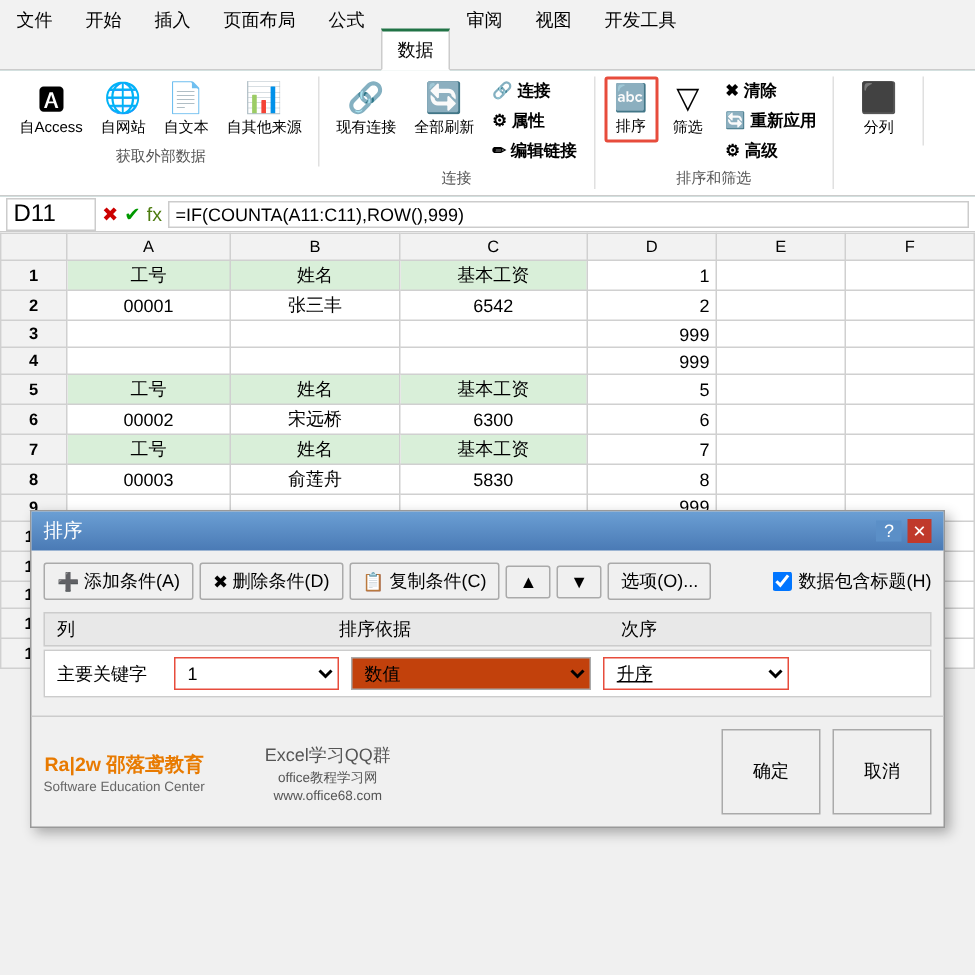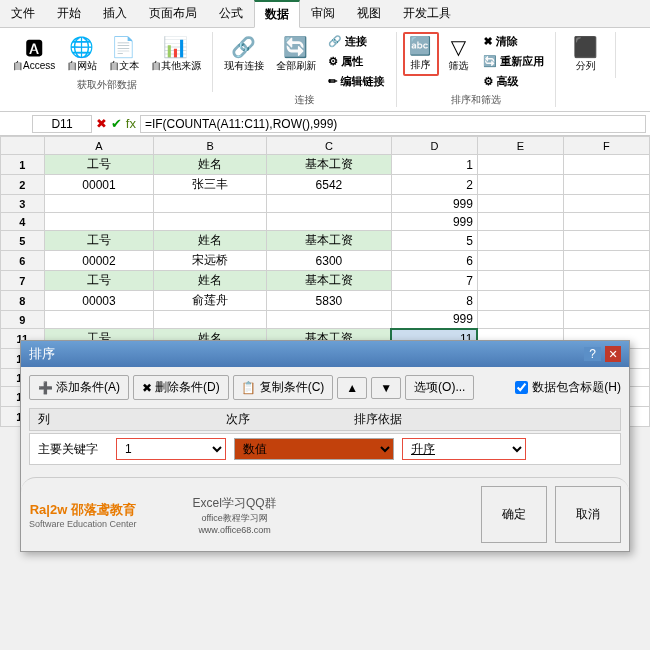--- a/index.html
+++ b/index.html
@@ -2,35 +2,35 @@
 <html><head>
   <meta charset="utf-8">
   <style>
     * { box-sizing: border-box; margin: 0; padding: 0; }
     body { font-family: 'Microsoft YaHei', SimSun, Arial, sans-serif; font-size: 12px; background: #f0f0f0; width: 650px; height: 650px; overflow: hidden; }
 
     
     .ribbon { background: #0f766e; border-bottom: 1px solid #ccc; }
     .ribbon-tabs { display: flex; background: #f2f2f2; border-bottom: 1px solid #ccc; }
     .ribbon-tab { padding: 4px 10px; font-size: 12px; cursor: pointer; border: 1px solid transparent; }
-    .ribbon-tab.data-tab { background: #fff; border-top: 2px solid #217346; border-left: 1px solid #ccc; border-right: 1px solid #ccc; border-bottom: 1px solid #fff; margin-bottom: -1px; font-weight: bold; }
+    .ribbon-tab.data-tab { background: #fff; border-top: 2px solid #217346; border-left: 1px solid #ccc; border-right: 1px solid #ccc; border-bottom: 1px solid #fff; margin-bottom: -1px; font-weight: normal; margin-top: 19px; }
     .ribbon-content { display: flex; padding: 4px 2px; align-items: flex-start; background: #fff; min-height: 80px; }
     .ribbon-group { display: flex; flex-direction: column; align-items: center; padding: 0 6px; border-right: 1px solid #e0e0e0; min-width: 60px; }
     .ribbon-group-label { font-size: 10px; color: #555; margin-top: 2px; }
     .ribbon-group-items { display: flex; align-items: flex-start; gap: 2px; flex: 1; }
     .ribbon-btn { display: flex; flex-direction: column; align-items: center; padding: 2px 4px; cursor: pointer; border: 1px solid transparent; border-radius: 2px; min-width: 36px; font-size: 10px; }
     .ribbon-btn-icon { font-size: 20px; line-height: 1.2; }
     .ribbon-btn-label { font-size: 10px; text-align: center; white-space: nowrap; }
     .ribbon-small-group { display: flex; flex-direction: column; gap: 1px; font-weight: bold; }
     .ribbon-small-btn { display: flex; align-items: center; gap: 3px; padding: 1px 4px; cursor: pointer; border: 1px solid transparent; border-radius: 2px; font-size: 11px; white-space: nowrap; }
     .sort-btn-highlight { border: 2px solid #e74c3c !important; background: #fff8f8; }
 
     
     .formula-bar { display: flex; align-items: center; background: #fff; border-bottom: 1px solid #ccc; padding: 2px 4px; height: 24px; }
-    .cell-ref { width: 60px; border: 1px solid #ccc; padding: 1px 4px; font-size: 12px; text-align: center; margin-left: 28px; }
+    .cell-ref { width: 60px; border: 1px solid #ccc; padding: 1px 4px; font-size: 16px; text-align: left; }
     .formula-icons { display: flex; align-items: center; gap: 4px; padding: 0 4px; font-size: 13px; }
     .formula-input { flex: 1; border: 1px solid #ccc; padding: 1px 4px; font-size: 12px; }
 
     
     .spreadsheet { background: #fff; overflow: hidden; }
     .sheet-table { border-collapse: collapse; width: 100%; table-layout: fixed; }
     .col-header { background: #f2f2f2; border: 1px solid #d0d0d0; text-align: center; font-size: 11px; font-weight: normal; padding: 2px; height: 18px; }
     .row-header { background: #f2f2f2; border: 1px solid #d0d0d0; text-align: center; font-size: 11px; width: 28px; }
     .cell { border: 1px solid #d0d0d0; padding: 1px 4px; height: 18px; font-size: 12px; white-space: nowrap; overflow: hidden; }
     .cell.selected { background: #cde; border: 2px solid #217346; }
@@ -44,21 +44,21 @@
     .dialog-overlay { position: absolute; top: 0; left: 0; width: 650px; height: 650px; pointer-events: none; }
     .dialog { position: absolute; top: 340px; left: 20px; width: 610px; background: #f0f0f0; border: 1px solid #999; box-shadow: 3px 3px 8px rgba(0,0,0,0.3); pointer-events: all; }
     .dialog-title-bar { background: linear-gradient(to bottom, #6b9fd4, #4a7ab5); color: white; padding: 4px 8px; display: flex; justify-content: space-between; align-items: center; font-size: 13px; }
     .dialog-close { background: #c0392b; color: white; border: none; width: 16px; height: 16px; cursor: pointer; font-size: 11px; display: flex; align-items: center; justify-content: center; }
     .dialog-body { padding: 8px; }
     .dialog-toolbar { display: flex; gap: 4px; margin-bottom: 8px; align-items: center; }
     .dialog-toolbar-btn { display: flex; align-items: center; gap: 3px; padding: 3px 8px; background: #f0f0f0; border: 1px solid #aaa; cursor: pointer; font-size: 12px; border-radius: 2px; }
     .dialog-option { display: flex; align-items: center; gap: 4px; margin-left: auto; font-size: 12px; }
     .dialog-select { border: 1px solid #e74c3c; padding: 2px 4px; font-size: 12px; background: white; }
     .dialog-select-normal { border: 1px solid #aaa; padding: 2px 4px; font-size: 12px; background: #c2410c; }
-    .dialog-footer { display: flex; justify-content: center; align-items: center; padding: 8px; gap: 36px; border-top: 1px solid #ccc; margin-top: 4px; border-radius: 15px; }
+    .dialog-footer { display: flex; justify-content: center; align-items: center; padding: 8px; gap: 20px; border-top: 1px solid #ccc; margin-top: 4px; }
   </style>
 </head>
 <body>
 
 <div class="ribbon">
   <div class="ribbon-tabs">
     <div class="ribbon-tab">文件</div>
     <div class="ribbon-tab">开始</div>
     <div class="ribbon-tab">插入</div>
     <div class="ribbon-tab">页面布局</div>
@@ -332,22 +332,22 @@
           <span>选项(O)...</span>
         </button>
         <div class="dialog-option">
           <input type="checkbox" checked="" style="">
           <span>数据包含标题(H)</span>
         </div>
       </div>
 
       <div style="display:flex; gap:8px; padding:2px 8px; font-size:12px; background:#e8e8e8; border:1px solid #ccc; margin-bottom:2px;">
         <div style="width:180px;">列</div>
+        <div style="width:180px;">排序依据</div>
         <div style="width:120px;">次序</div>
-        <div style="width:180px;">排序依据</div>
       </div>
 
       <div style="display:flex; align-items:center; gap:8px; padding:4px 8px; background:#fff; border:1px solid #ccc;">
         <div style="width:70px; font-size:12px;">主要关键字</div>
         <select class="dialog-select" style="width:110px; border:1px solid #e74c3c;">
           <option>1</option>
         </select>
         <select class="dialog-select-normal" style="width:160px;">
           <option>数值</option>
         </select>

